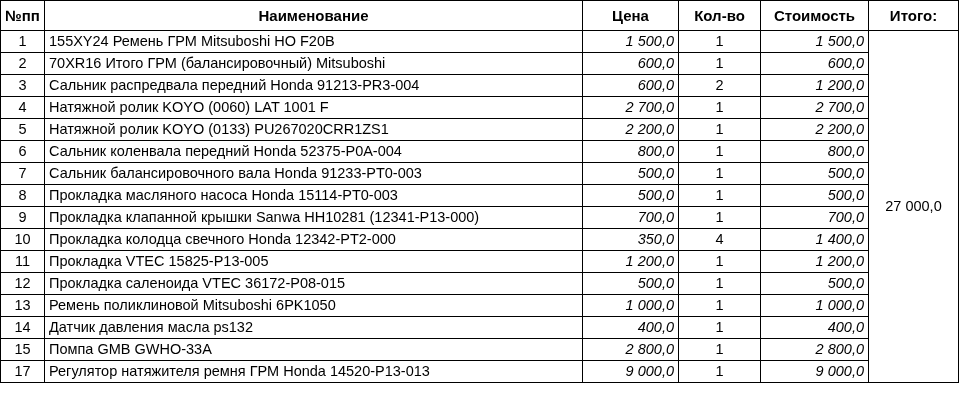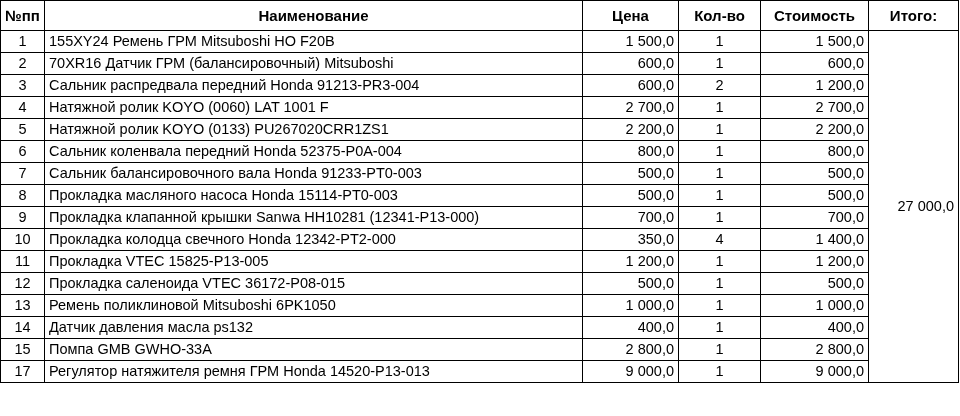--- a/index.html
+++ b/index.html
@@ -54,26 +54,27 @@
     text-align: center;
   }
   td.name {
     text-align: left;
     padding-left: 6px;
     margin-top: 28px;
   }
   td.price, td.sum {
     text-align: right;
     padding-right: 8px;
+    font-style: italic;
   }
   td.qty {
     text-align: center;
   }
   td.grandtotal {
-    text-align: right;
+    text-align: center;
     vertical-align: middle;
     font-size: 15px;
   }
 </style>
 </head>
 <body>
 
 <div class="sheet">
   <table class="parts">
     <colgroup>
@@ -98,21 +99,21 @@
         <tr>
           <td class="num">1</td>
           <td class="name">155XY24 Ремень ГРМ Mitsuboshi HO F20B</td>
           <td class="price">1 500,0</td>
           <td class="qty">1</td>
           <td class="sum">1 500,0</td>
           <td class="grandtotal" rowspan="16">27 000,0</td>
         </tr>
         <tr>
           <td class="num">2</td>
-          <td class="name">70XR16 Датчик ГРМ (балансировочный) Mitsuboshi</td>
+          <td class="name">70XR16 Итого ГРМ (балансировочный) Mitsuboshi</td>
           <td class="price">600,0</td>
           <td class="qty">1</td>
           <td class="sum">600,0</td>
         </tr>
         <tr>
           <td class="num">3</td>
           <td class="name">Сальник распредвала передний Honda 91213-PR3-004</td>
           <td class="price">600,0</td>
           <td class="qty">2</td>
           <td class="sum">1 200,0</td>

